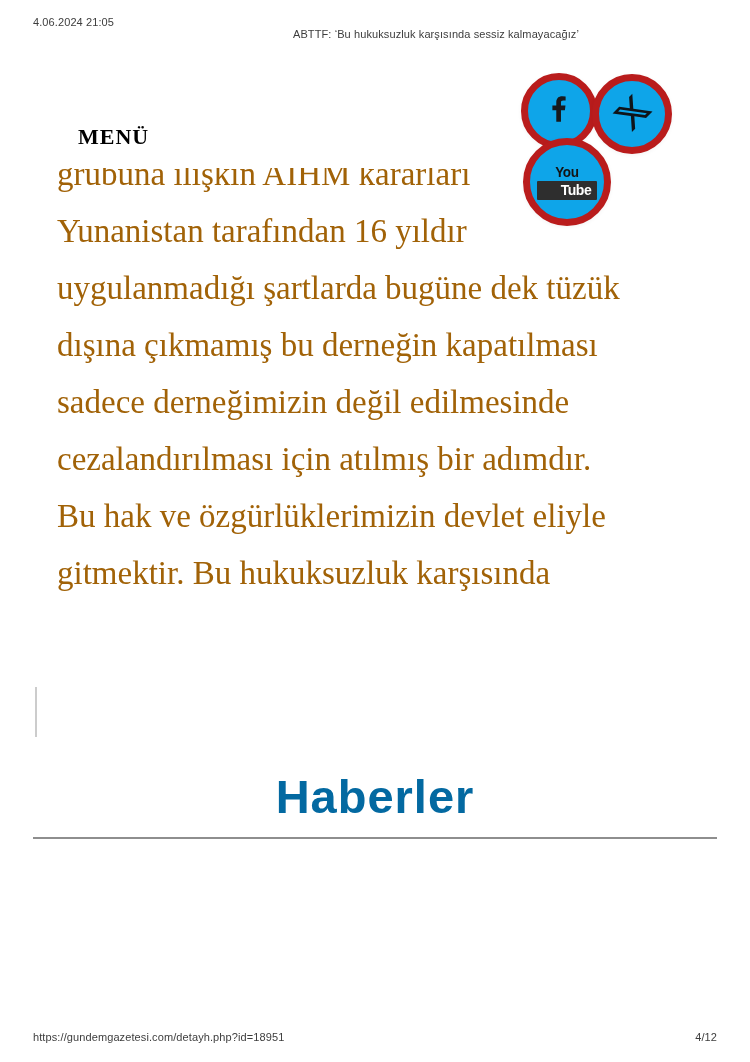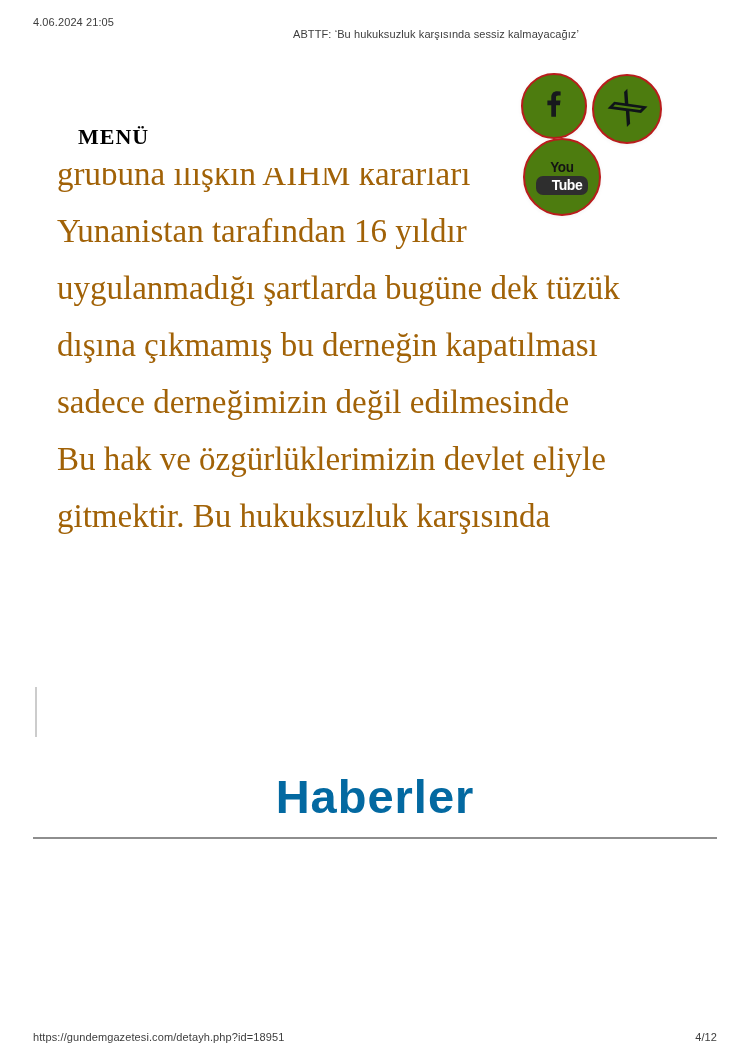--- a/index.html
+++ b/index.html
@@ -26,39 +26,39 @@
 
   
   #menu-label{
     position:absolute;top:124px;left:78px;
     font-family:"Liberation Serif","DejaVu Serif",serif;
     font-weight:bold;font-size:22px;color:#000000;letter-spacing:1px;
   }
 
   .soc{
     position:absolute;border-radius:50%;
-    background:#4d7c0f;border:2px solid #b91c1c;
+    background:#0ea5e9;border:7px solid #b91c1c;
     box-shadow:0 1px 4px rgba(0,0,0,.05);
     display:flex;align-items:center;justify-content:center;
     z-index:6;
   }
   #soc-fb{left:521px;top:73px;width:62px;height:62px;}
   #soc-x{left:592px;top:74px;width:66px;height:66px;}
   #soc-yt{left:523px;top:138px;width:74px;height:74px;flex-direction:column;}
 
   #soc-fb svg{width:34px;height:34px;fill:#17191d;}
   #soc-x svg{width:33px;height:33px;fill:#0f1419;transform:rotate(-45deg);}
 
   .yt-you{
     font-weight:bold;font-size:15px;color:#141414;
     letter-spacing:-.5px;transform:scaleX(.9);line-height:16px;
   }
   .yt-tube{
     margin-top:1px;background:#2e2e2e;color:#ffffff;
-    border-radius:7px;padding:1px 6px 2px 16px;
+    border-radius:1px;padding:1px 6px 2px 24px;
     font-weight:bold;font-size:14px;letter-spacing:-.5px;line-height:16px;
   }
 
   
   #article{
     position:absolute;top:146px;left:57px;width:665px;
     font-family:"Liberation Serif","DejaVu Serif",serif;
     font-size:33px;line-height:57px;color:#a16207;
     z-index:1;
   }
@@ -117,20 +117,21 @@
     <div class="yt-you">You</div>
     <div class="yt-tube">Tube</div>
   </div>
 
   <div id="article">
     <div class="art-line">grubuna ilişkin AİHM kararları</div>
     <div class="art-line">Yunanistan tarafından 16 yıldır</div>
     <div class="art-line">uygulanmadığı şartlarda bugüne dek tüzük</div>
     <div class="art-line">dışına çıkmamış bu derneğin kapatılması</div>
     <div class="art-line">sadece derneğimizin değil edilmesinde</div>
+    <div class="art-line">cezalandırılması için atılmış bir adımdır.</div>
     <div class="art-line">Bu hak ve özgürlüklerimizin devlet eliyle</div>
     <div class="art-line">gitmektir. Bu hukuksuzluk karşısında</div>
   </div>
 
   <div id="page-break-band"></div>
 
   <div id="left-artifact"></div>
 
   <div id="footer-logo">Haberler</div>
   <div id="footer-rule"></div>

